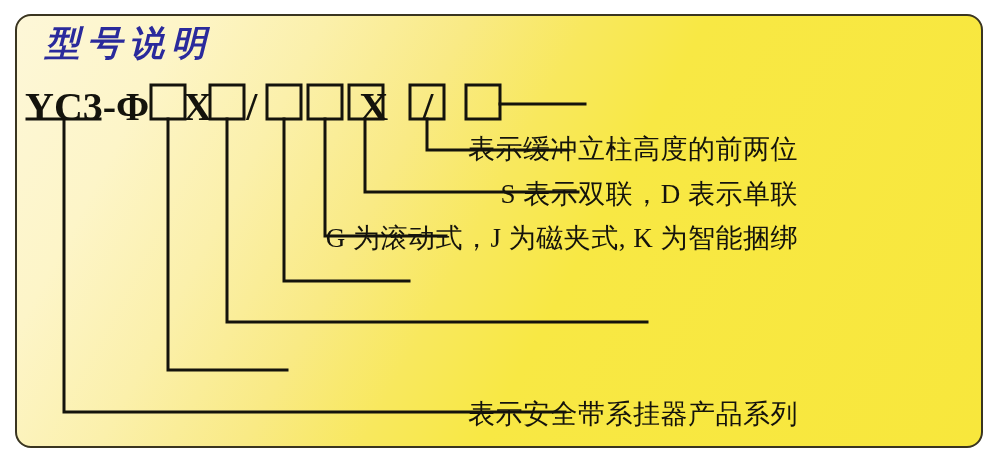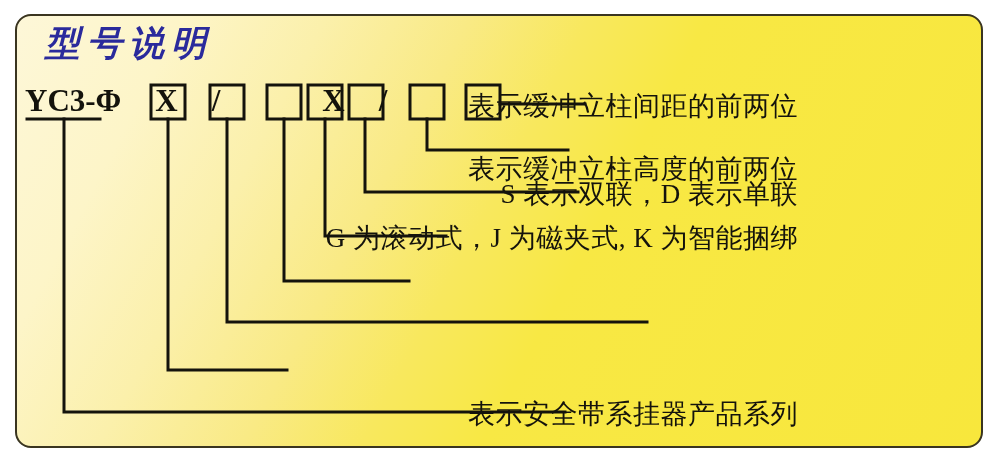--- a/index.html
+++ b/index.html
@@ -34,21 +34,21 @@
     position:absolute;left:45px;top:20px;
     font-family:"DejaVu Serif",serif;
     font-size:35px;font-weight:700;font-style:italic;
     letter-spacing:7px;
     color:#2a2a9c;
     white-space:nowrap;
   }
   .code{
     position:absolute;left:25px;top:83px;
     font-family:"Liberation Serif","DejaVu Serif",serif;
-    font-size:31px;font-weight:700;
+    font-size:40px;font-weight:700;
     color:#14130c;
     white-space:nowrap;
     letter-spacing:0px;
   }
   .code .ph{ 
     display:inline-block;width:34px;
   }
   .lbl{
     position:absolute;
     font-family:"Liberation Serif","DejaVu Serif",serif;
@@ -95,19 +95,18 @@
       <polyline points="168,119 168,370 287,370"></polyline>
 
       <polyline points="64,119 64,412 565,412"></polyline>
     </g>
   </svg>
 
   <div class="title">型号说明</div>
 
   <div class="code"><span>YC3</span><span>-</span><span>Φ</span><span class="ph"></span><span>X</span><span class="ph"></span><span>/</span><span class="ph"></span><span class="ph"></span><span class="ph"></span><span>X</span><span class="ph"></span><span>/</span><span class="ph"></span></div>
 
-  <div class="lbl" style="top:88px;">表示缓冲立柱间距的前两位</div>
-  <div class="lbl" style="top:151px;">表示缓冲立柱高度的前两位</div>
+  <div class="lbl" style="top:131px;">表示缓冲立柱高度的前两位</div>
   <div class="lbl" style="top:220px;">G 为滚动式，J 为磁夹式, K 为智能捆绑</div>
   <div class="lbl" style="top:176px;">S 表示双联，D 表示单联</div>
   <div class="lbl" style="top:396px;text-align:center;">表示安全带系挂器产品系列</div>
 
 </div>
 
 </body></html>

